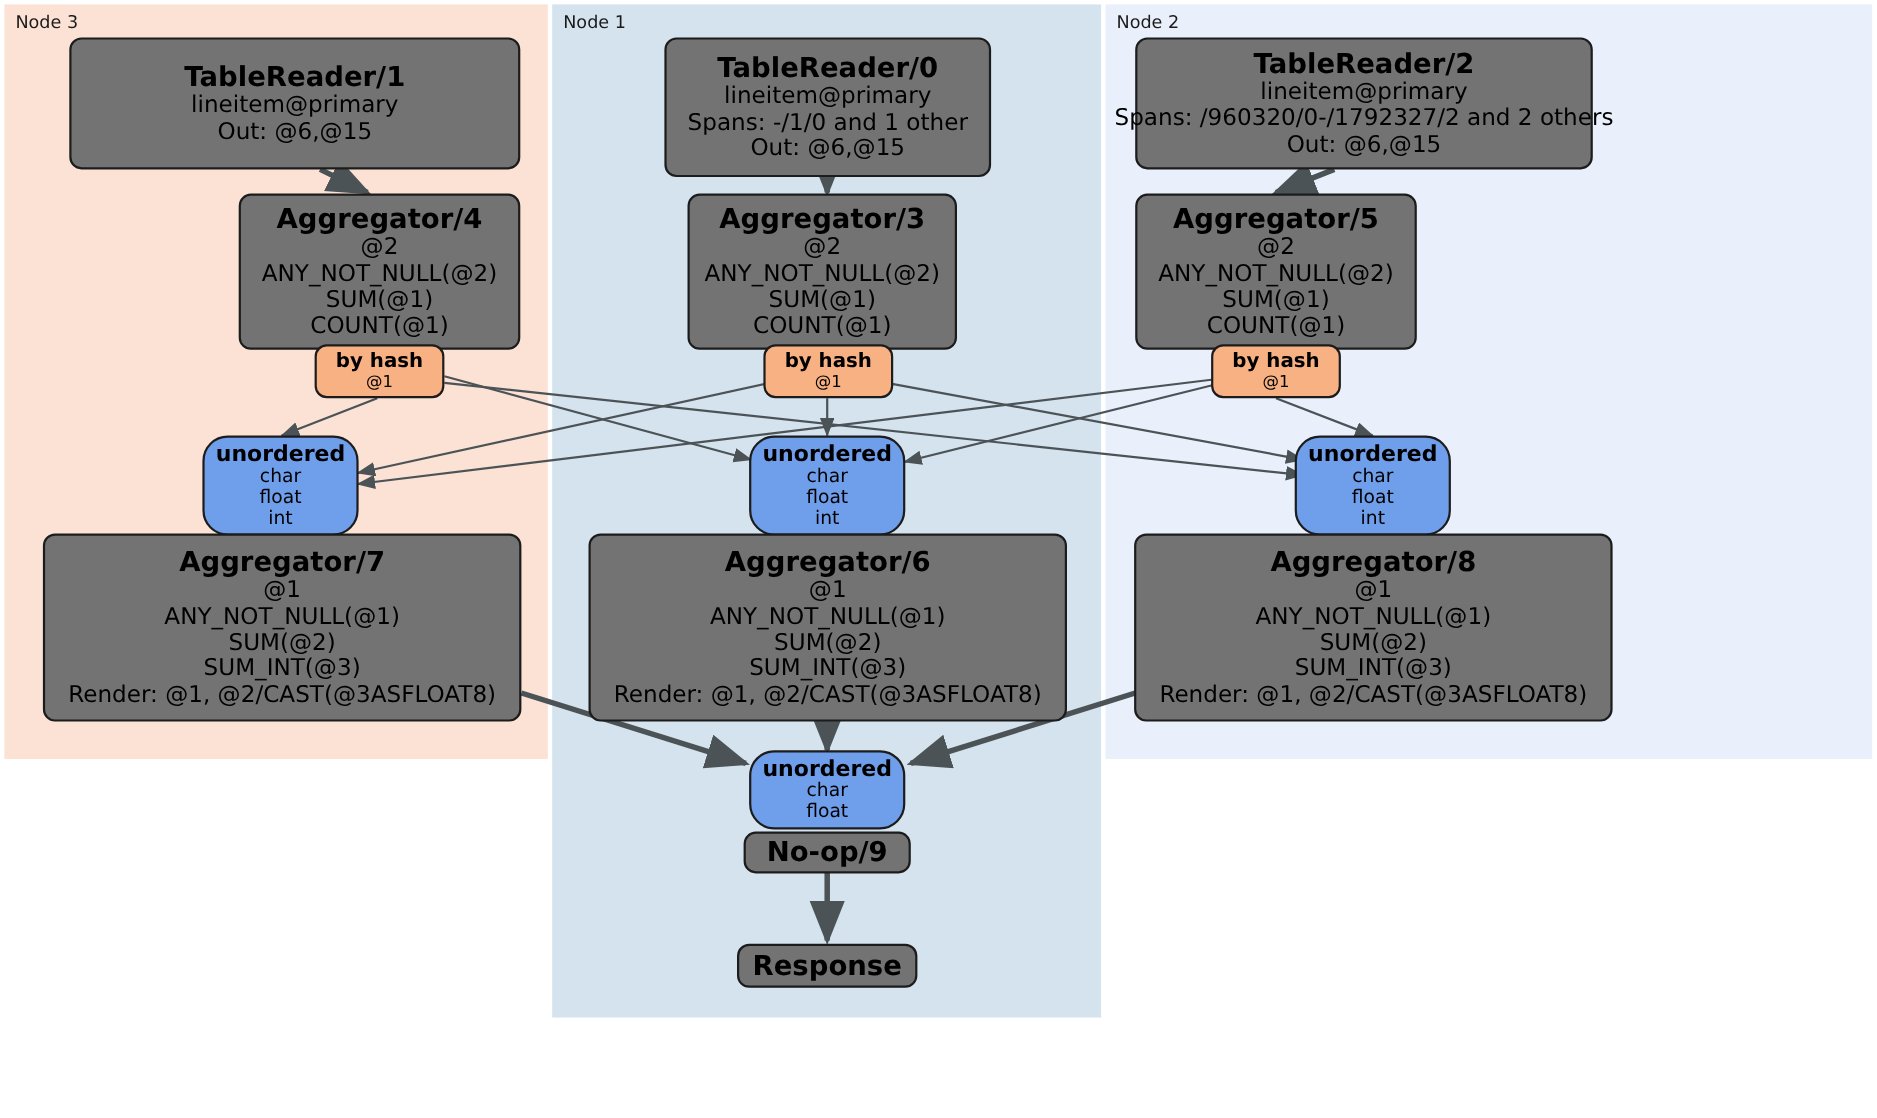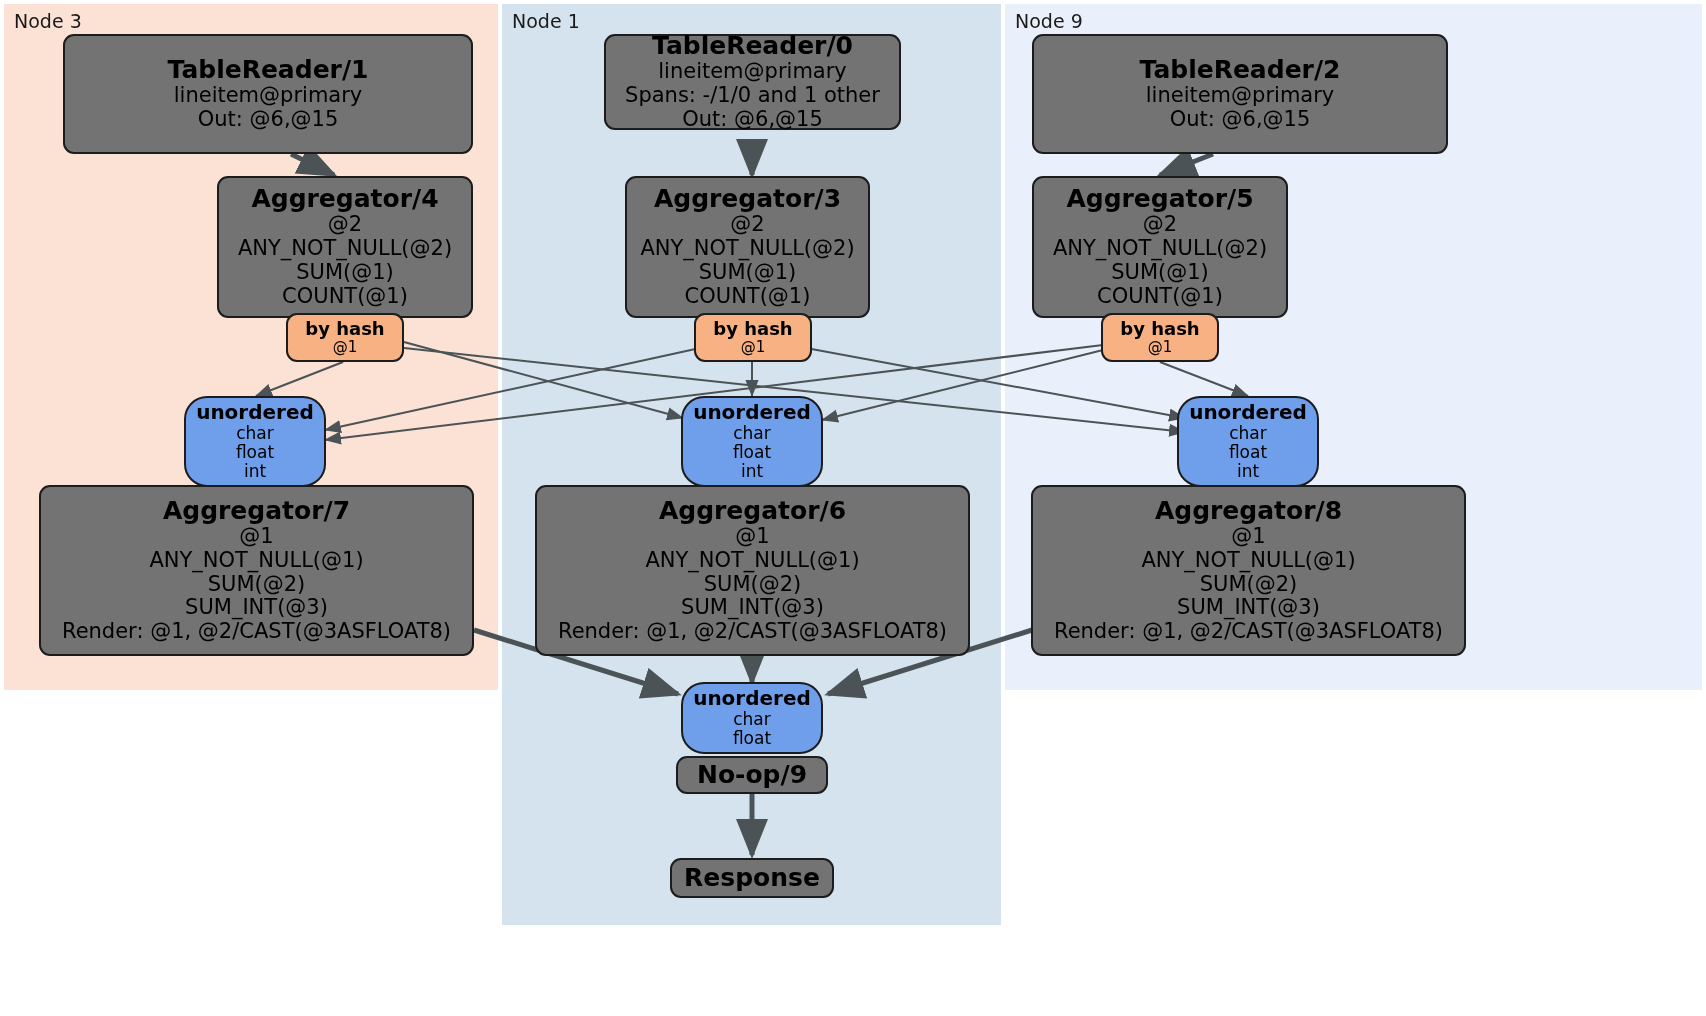--- a/index.html
+++ b/index.html
@@ -14,21 +14,21 @@
   #stage { position: absolute; inset: 0; }
 
   
   .panel {
     position: absolute;
     box-sizing: border-box;
   }
   .panel-label {
     position: absolute;
     top: 6px; left: 10px;
-    font-size: 19px;
+    font-size: 16px;
     color: #1a1a1a;
     white-space: nowrap;
   }
 
   
   .node {
     position: absolute;
     box-sizing: border-box;
     border: 2px solid #1c1c1c;
     text-align: center;
@@ -83,21 +83,21 @@
 
   <div class="panel" style="left:4px; top:4px; width:494px; height:686px; background:#fbe2d5;">
     <span class="panel-label">Node 3</span>
   </div>
 
   <div class="panel" style="left:502px; top:4px; width:499px; height:921px; background:#d4e3ee;">
     <span class="panel-label">Node 1</span>
   </div>
 
   <div class="panel" style="left:1005px; top:4px; width:697px; height:686px; background:#eaf0fb;">
-    <span class="panel-label">Node 9</span>
+    <span class="panel-label">Node 2</span>
   </div>
 
   <svg class="edges" viewBox="0 0 1706 1016">
     <defs>
       <marker id="arrow" markerWidth="9" markerHeight="9" refX="7.2" refY="3.2" orient="auto" markerUnits="strokeWidth">
         <path d="M0,0 L8,3.2 L0,6.4 z" fill="#4c5356"></path>
       </marker>
       <marker id="arrowThin" markerWidth="10" markerHeight="10" refX="8" refY="3.3" orient="auto" markerUnits="strokeWidth">
         <path d="M0,0 L8.5,3.3 L0,6.6 z" fill="#4c5356"></path>
       </marker>
@@ -125,30 +125,31 @@
 
     <path d="M752,792 L752,855" stroke="#4c5356" stroke-width="5" fill="none" marker-end="url(#arrow)"></path>
   </svg>
 
   <div class="node proc" style="left:63px; top:34px; width:410px; height:120px;">
     <div class="title">TableReader/1</div>
     <div class="detail">lineitem@primary</div>
     <div class="detail">Out: @6,@15</div>
   </div>
 
-  <div class="node proc" style="left:604px; top:34px; width:297px; height:96px;">
+  <div class="node proc" style="left:604px; top:34px; width:297px; height:127px;">
     <div class="title">TableReader/0</div>
     <div class="detail">lineitem@primary</div>
     <div class="detail">Spans: -/1/0 and 1 other</div>
     <div class="detail">Out: @6,@15</div>
   </div>
 
   <div class="node proc" style="left:1032px; top:34px; width:416px; height:120px;">
     <div class="title">TableReader/2</div>
     <div class="detail">lineitem@primary</div>
+    <div class="detail">Spans: /960320/0-/1792327/2 and 2 others</div>
     <div class="detail">Out: @6,@15</div>
   </div>
 
   <div class="node proc" style="left:217px; top:176px; width:256px; height:142px;">
     <div class="title">Aggregator/4</div>
     <div class="detail">@2</div>
     <div class="detail">ANY_NOT_NULL(@2)</div>
     <div class="detail">SUM(@1)</div>
     <div class="detail">COUNT(@1)</div>
   </div>

